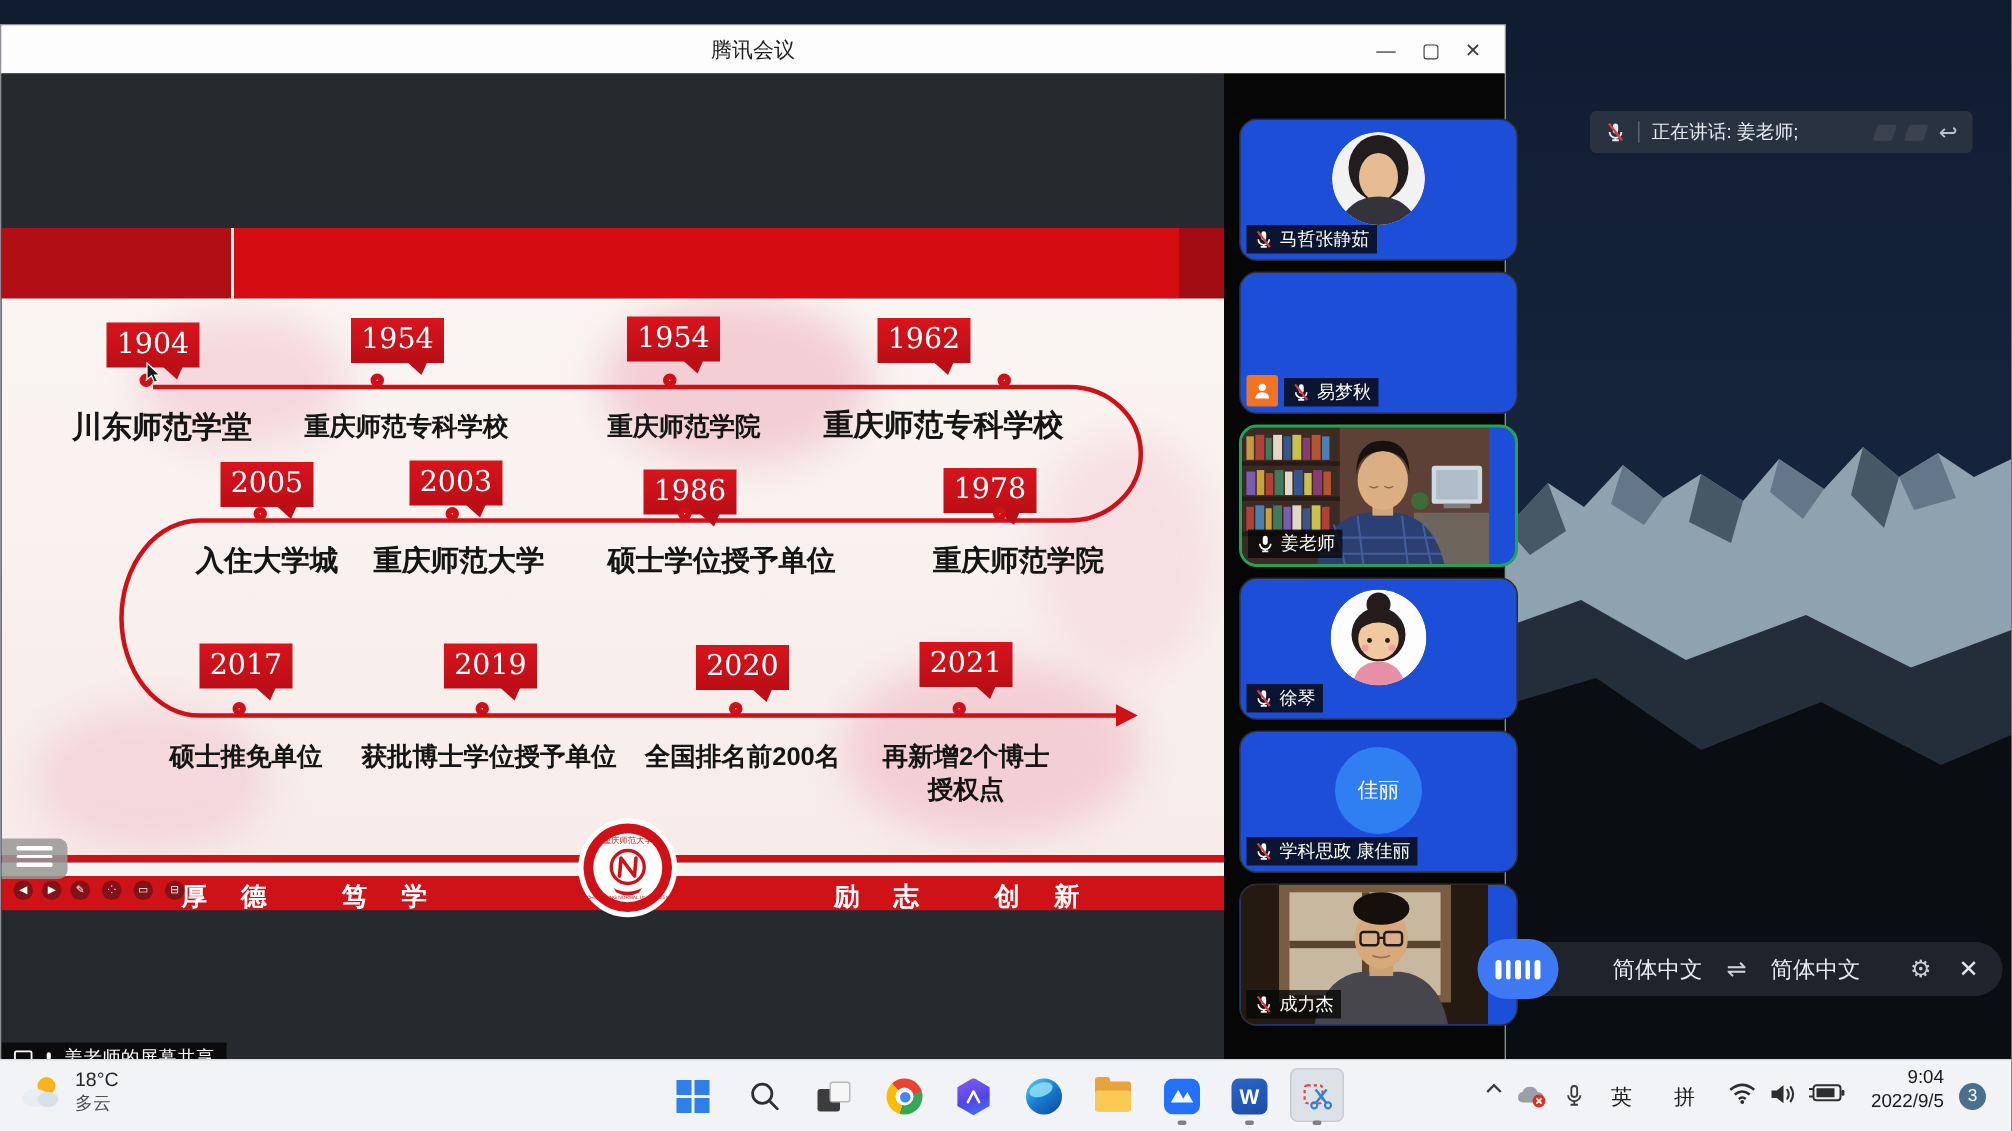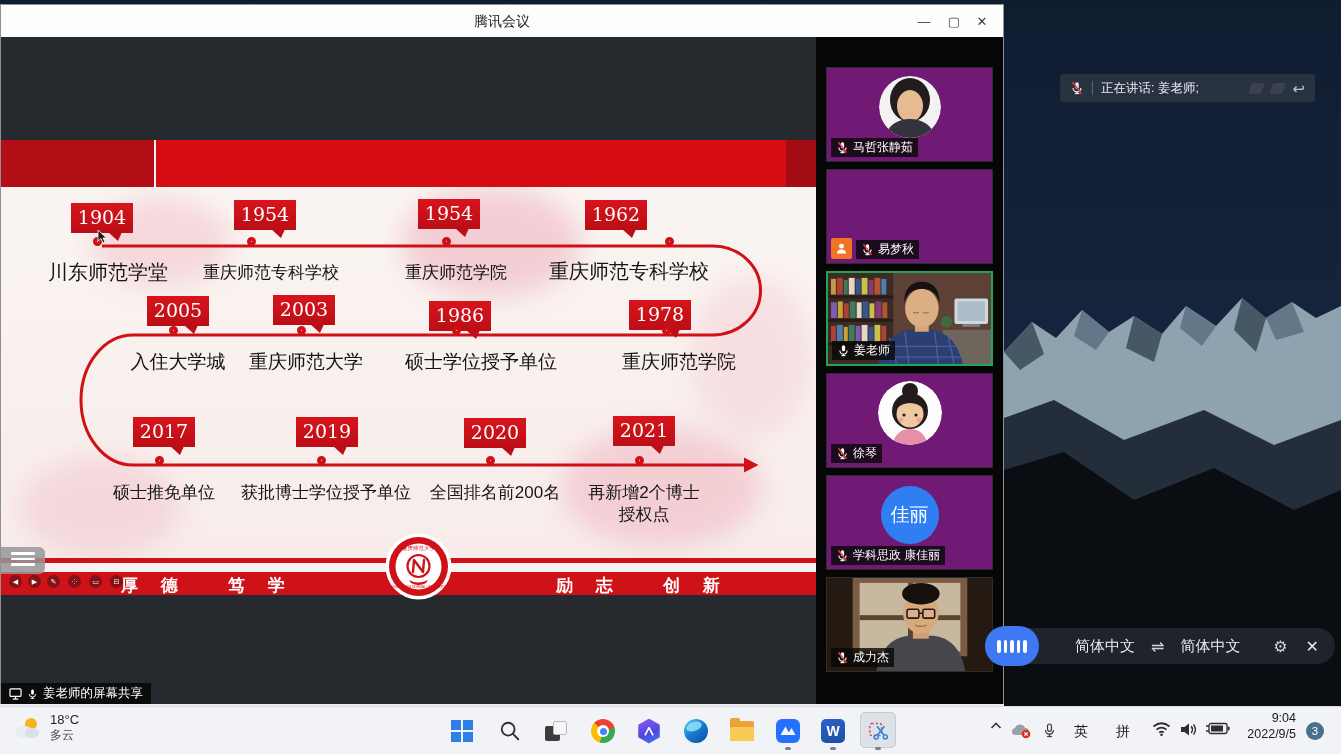--- a/index.html
+++ b/index.html
@@ -2,65 +2,65 @@
 <html><head>
 <meta charset="utf-8">
 <style>
 *{margin:0;padding:0;box-sizing:border-box}
 html,body{width:1341px;height:754px;overflow:hidden}
 #screen{position:relative;width:1341px;height:754px;font-family:"Liberation Sans",sans-serif;background:linear-gradient(180deg,#101c30 0%,#15243c 42%,#1a2b45 62%,#18273f 100%);overflow:hidden}
 .abs{position:absolute}
 
 #wallpaper{left:1004px;top:0;width:337px;height:706px}
 
-#mwin{left:0;top:4px;width:1004px;height:700px;background:#fff;border:1px solid #8d9095;border-bottom:none;z-index:10}
+#mwin{left:0;top:16px;width:1004px;height:700px;background:#fff;border:1px solid #8d9095;border-bottom:none;z-index:10}
 #titlebar{position:relative;height:32px;background:#fdfdfd}
 #titlebar .ttl{position:absolute;left:0;right:0;top:8px;text-align:center;font-size:14px;color:#1f1f1f}
 .winbtn{position:absolute;top:7px;width:26px;height:20px;text-align:center;font-size:13px;color:#3c3c3c;line-height:20px;cursor:default}
 #btn-min{right:66px}#btn-max{right:36px}#btn-close{right:8px}
 #content{position:absolute;left:0;top:32px;width:1002px;height:667px;background:#050505}
 
 #shared{position:absolute;left:0;top:0;width:815px;height:667px;background:#26292d;overflow:hidden}
 #hdr-red{position:absolute;left:0;top:103px;width:815px;height:47px;background:#d50d13}
 #hdr-left{position:absolute;left:0;top:0;width:153px;height:47px;background:#b10e15}
 #hdr-line{position:absolute;left:153px;top:0;width:2px;height:47px;background:#f4f2f0}
 #hdr-right{position:absolute;left:785px;top:0;width:30px;height:47px;background:#a30c12}
 #slidebody{position:absolute;left:0;top:150px;width:815px;height:371px;background:linear-gradient(#faf5f2,#f7ecea);overflow:hidden}
 .blob{position:absolute;border-radius:50%;filter:blur(13px);opacity:.55}
 #tl-svg{position:absolute;left:0;top:0;width:815px;height:667px;pointer-events:none}
 .flag{position:absolute;width:62px;height:30px;background:linear-gradient(#d8141c,#bb0e16);color:#fff;font-family:"DejaVu Serif",serif;font-size:19px;text-align:center;line-height:29px}
 .flag::after{content:'';position:absolute;left:60%;top:100%;margin-top:-1px;border-style:solid;border-color:transparent;border-width:9px 4px 0 10px;border-top-color:#bb0e16}
 .dot{position:absolute;width:9px;height:9px;background:#fff;border:4px solid #cf1016;border-radius:50%}
-.lbl{position:absolute;transform:translateX(-50%);font-weight:400;color:#151515;font-size:17px;white-space:nowrap}
+.lbl{position:absolute;transform:translateX(-50%);font-weight:700;color:#151515;font-size:17px;white-space:nowrap}
 
 #f-thin{position:absolute;left:0;top:521px;width:815px;height:5px;background:#cf1118}
 #f-white{position:absolute;left:0;top:526px;width:815px;height:9px;background:#f6f3f1}
 #f-main{position:absolute;left:0;top:535px;width:815px;height:23px;background:#cf1118}
 #f-dark{position:absolute;left:0;top:558px;width:815px;height:109px;background:#26292d}
 .motto{position:absolute;top:537px;color:#fff;font-weight:700;font-size:17px;letter-spacing:9px;white-space:nowrap}
 #logo{position:absolute;left:384px;top:496px;width:67px;height:67px}
 
 #hamb{position:absolute;left:0;top:510px;width:44px;height:27px;background:rgba(150,150,150,.85);border-radius:0 6px 6px 0;padding:5px 0 0 10px}
 #hamb i{display:block;width:24px;height:2.5px;background:#fff;margin-bottom:3px;border-radius:1px}
 .pcbtn{position:absolute;top:538px;width:13px;height:13px;border-radius:50%;background:rgba(125,17,22,.92);color:#fff;font-size:7px;line-height:13px;text-align:center}
 
 #sharelbl{position:absolute;left:0;top:646px;height:21px;background:#0b0b0b;color:#fff;font-size:12.5px;display:inline-flex;align-items:center;gap:5px;padding:0 8px;white-space:nowrap}
 
 #cursor{position:absolute;left:96px;top:192px}
 
 #sidebar{position:absolute;left:815px;top:0;width:187px;height:667px;background:#060606}
-.tile{position:absolute;left:10px;width:167px;height:95px;background:#701a75;border:1px solid #2d2d2d;border-radius:0;overflow:hidden}
+.tile{position:absolute;left:10px;width:186px;height:95px;background:#1d4ed8;border:1px solid #2d2d2d;border-radius:12px;overflow:hidden}
 .tile.active{border:2px solid #23a455}
 .badge{position:absolute;bottom:4px;left:4px;height:19px;background:rgba(8,8,8,.8);color:#fff;font-size:12px;display:inline-flex;align-items:center;gap:4px;padding:0 5px;white-space:nowrap}
 .av{position:absolute;left:50%;top:42%;transform:translate(-50%,-50%);border-radius:50%}
 .smiley{width:68px;height:68px;background:radial-gradient(circle at 35% 30%,#ffe98c,#f0c83e);position:relative}
 .smiley .eye{position:absolute;width:7px;height:7px;border-radius:50%;background:#5d4a16;top:25px}
 .smiley .mouth{position:absolute;left:17px;top:30px;width:34px;height:22px;border:3px solid transparent;border-bottom:3.5px solid #5d4a16;border-radius:50%}
 .smiley .atext{position:absolute;left:0;right:0;top:29px;text-align:center;font-size:7.5px;color:#7c6a3a;letter-spacing:0}
-.bluecircle{width:58px;height:58px;background:#2f7ff2;color:#fff;font-size:19px;display:flex;align-items:center;justify-content:center}
+.bluecircle{width:58px;height:58px;background:#2f7ff2;color:#fff;font-size:14px;display:flex;align-items:center;justify-content:center}
 .orangebadge{position:absolute;bottom:4px;left:4px;width:21px;height:21px;background:#f07423;border-radius:2px;display:flex;align-items:center;justify-content:center}
 
 #speakbar{left:1060px;top:74px;width:255px;height:28px;background:rgba(43,52,66,.92);border-radius:4px;display:flex;align-items:center;gap:8px;padding:0 10px;z-index:60}
 #speakbar .div{width:1px;height:14px;background:#5b6472}
 #speakbar .txt{flex:1;color:#e8ecf2;font-size:12.5px;white-space:nowrap}
 .fade-tri{width:13px;height:11px;background:#39424e;transform:skewX(-18deg);border-radius:2px}
 #speakbar .reply{color:#b9c2cf;font-size:15px;line-height:1}
 
 #transbar{left:1003px;top:628px;width:332px;height:36px;background:#1f232b;border-radius:18px;display:flex;align-items:center;padding:0 16px 0 72px;z-index:50}
 #transbar .lang{color:#e9edf3;font-size:15px;white-space:nowrap}

